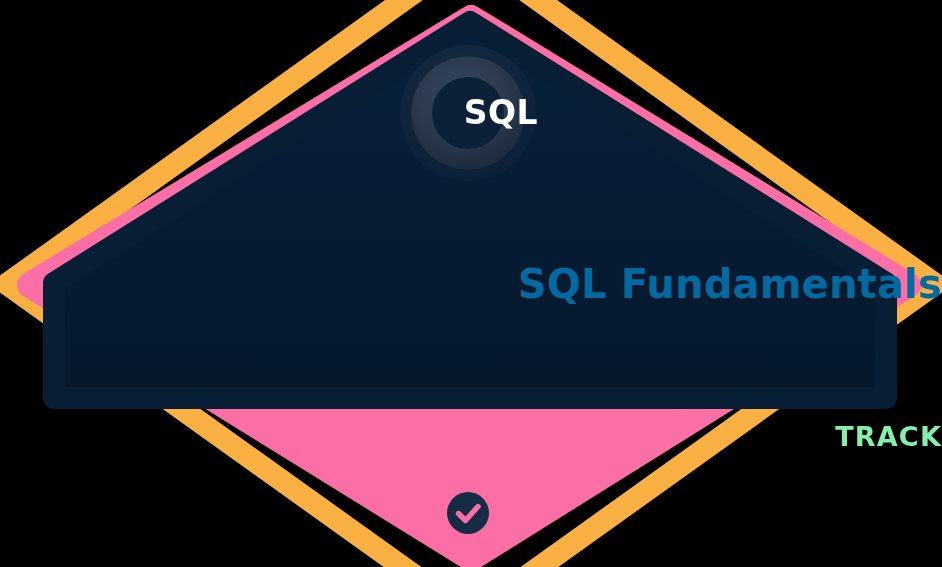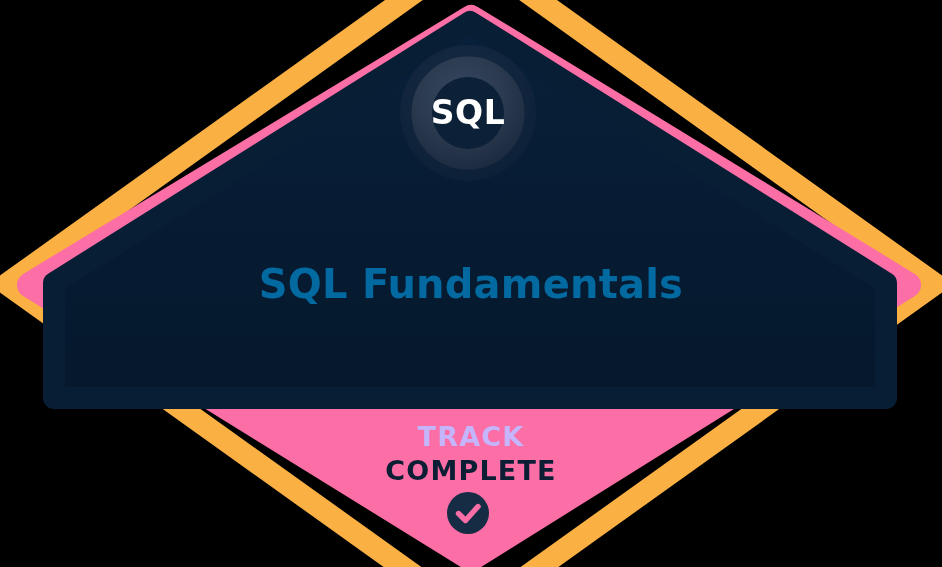--- a/index.html
+++ b/index.html
@@ -20,21 +20,21 @@
   #badge-svg {
     position: absolute;
     left: 0;
     top: 0;
     width: 942px;
     height: 567px;
     display: block;
   }
   .txt {
     position: absolute;
-    text-align: center;
+    text-align: right;
     white-space: pre;
     -webkit-font-smoothing: antialiased;
   }
   #track-title {
     left: 0;
     top: 255px;
     width: 942px;
     font-size: 40px;
     font-weight: bold;
     letter-spacing: 0.2px;
@@ -51,21 +51,21 @@
     color: #ffffff;
     line-height: 45px;
   }
   #status-line1 {
     left: 0;
     top: 420px;
     width: 942px;
     font-size: 27px;
     font-weight: bold;
     letter-spacing: 1.2px;
-    color: #c4b5fd;
+    color: #86efac;
     line-height: 33px;
   }
   #status-line2 {
     left: 0;
     top: 454px;
     width: 942px;
     font-size: 27px;
     font-weight: bold;
     letter-spacing: 1.2px;
     color: #0b1e33;
@@ -115,15 +115,14 @@
       <path d="M 458.5 513.5 L 465.5 520.5 L 478 506.5" fill="none" stroke="#fb6ea6" stroke-width="5.4" stroke-linecap="round" stroke-linejoin="round"></path>
     </g>
   </svg>
 
   <div class="txt" id="sql-abbr">SQL</div>
 
   <div class="txt" id="track-title">SQL Fundamentals</div>
 
   <div class="txt" id="status-line1">TRACK</div>
 
-  <div class="txt" id="status-line2">COMPLETE</div>
 
 </div>
 
 </body></html>

